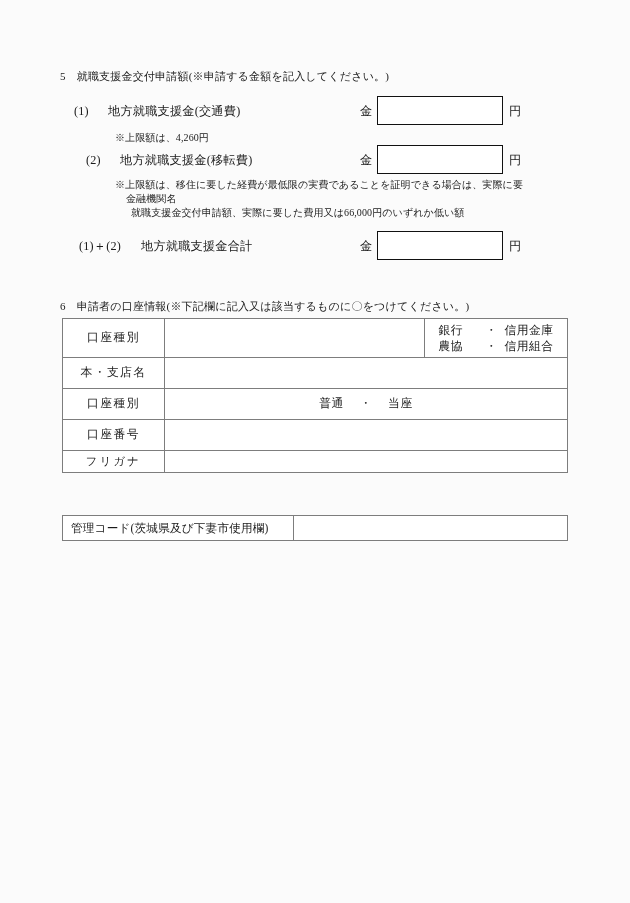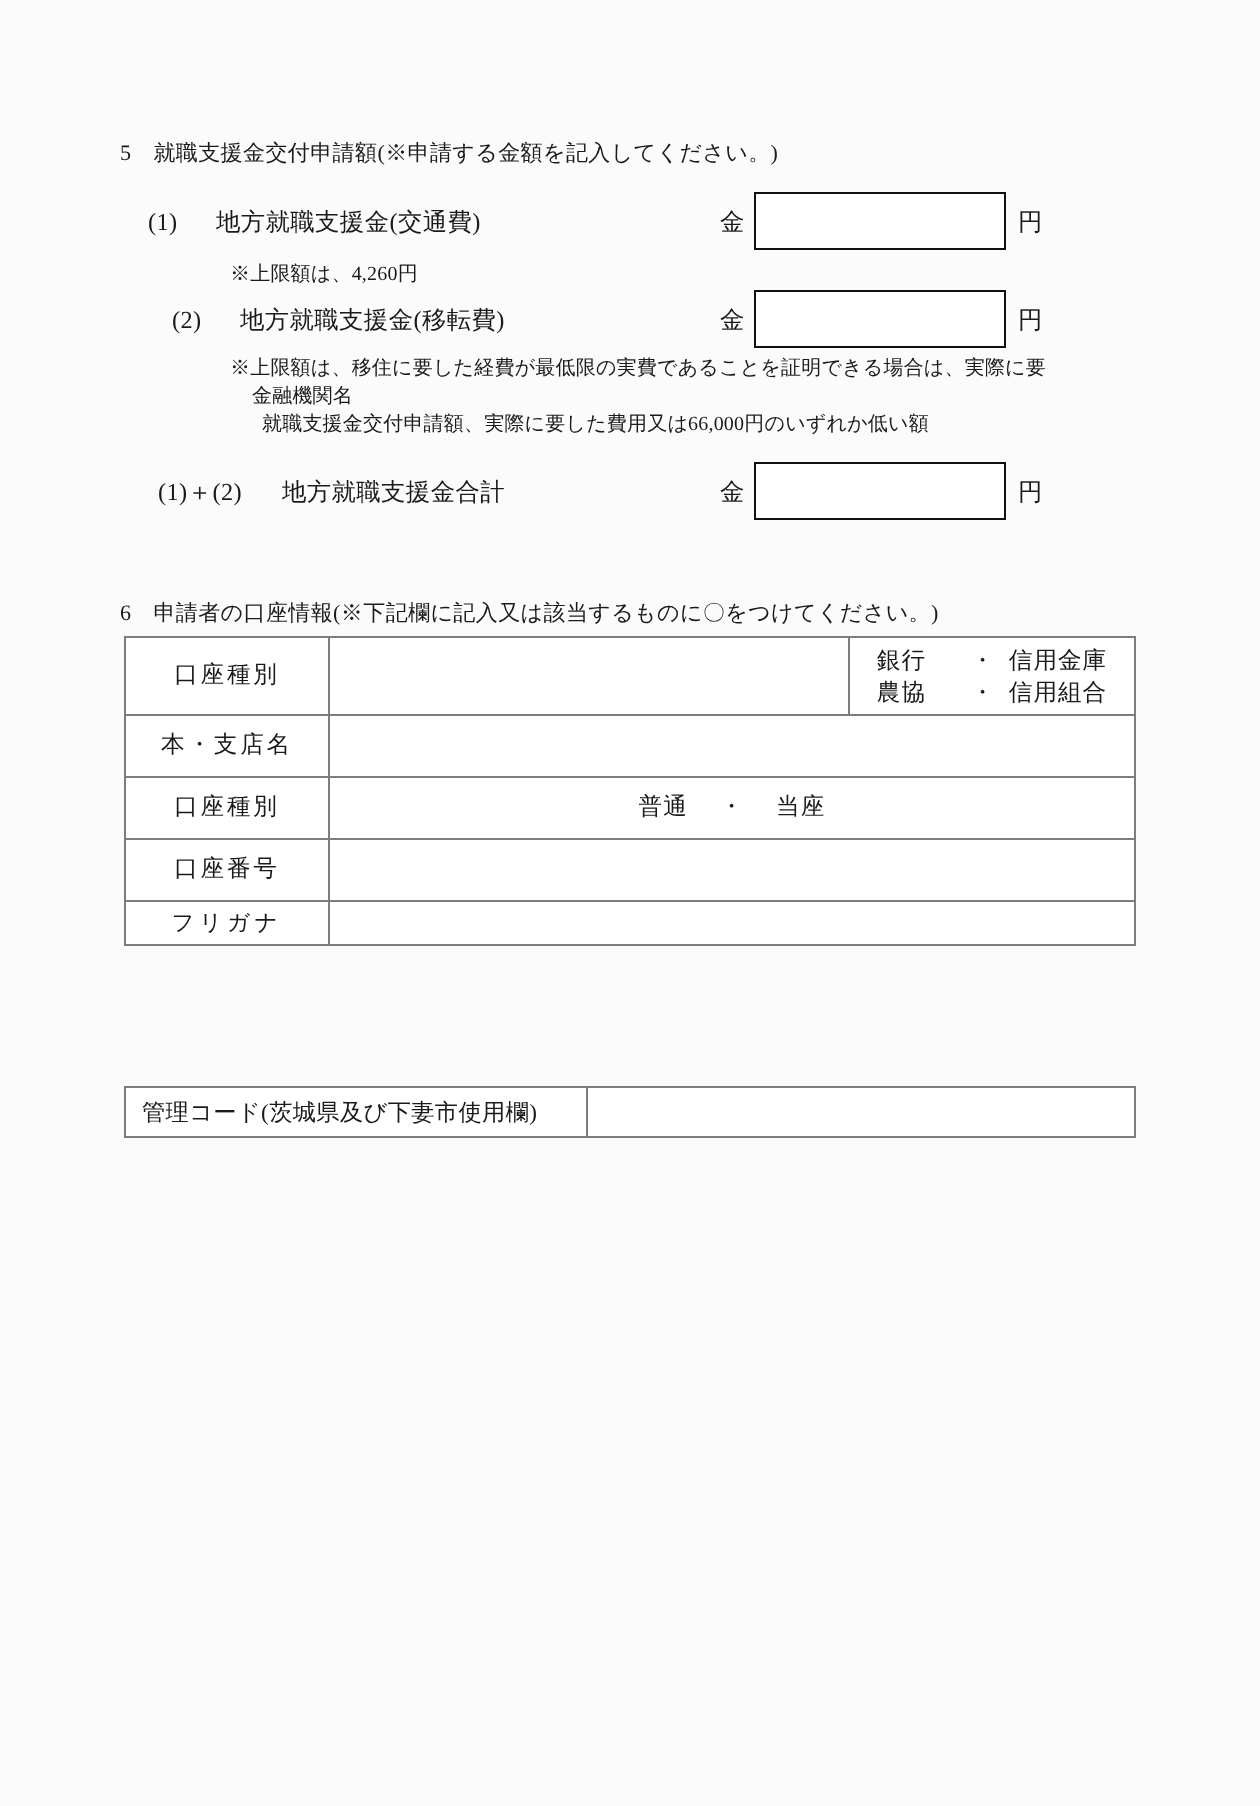--- a/index.html
+++ b/index.html
@@ -122,21 +122,20 @@
 
   
   .mgmt-table {
     position: absolute;
     left: 62px;
     top: 515px;
     width: 506px;
     border-collapse: collapse;
     table-layout: fixed;
     background: #ef4444;
-    margin-top: 28px;
   }
   .mgmt-table td {
     border: 1px solid #7d7d7d;
     height: 24px;
     font-size: 11.6px;
     padding: 0 0 0 8px;
     vertical-align: middle;
     background: #fff;
   }
   .mgmt-table .mgmt-label { width: 222px; letter-spacing: 0.2px; }

